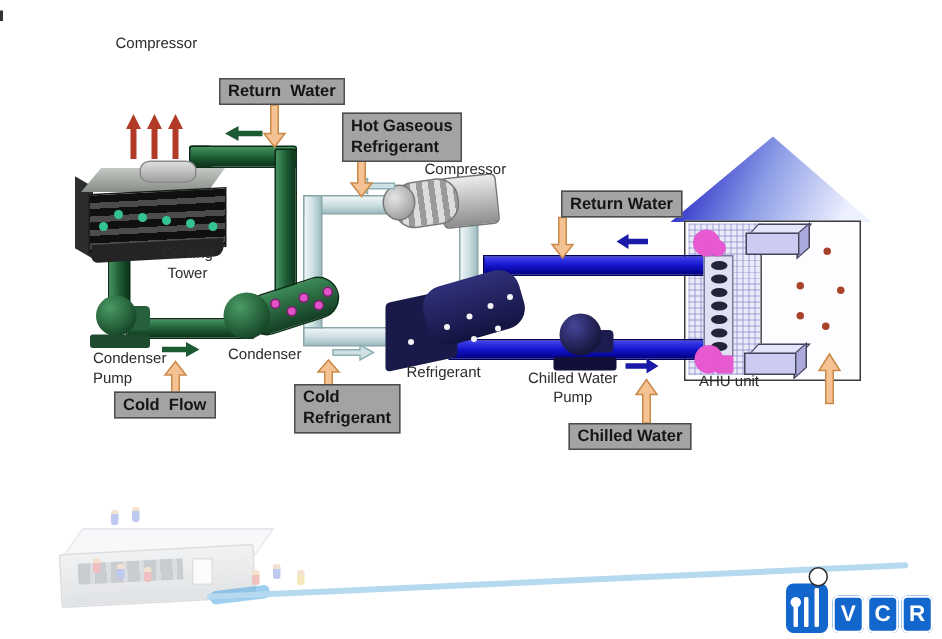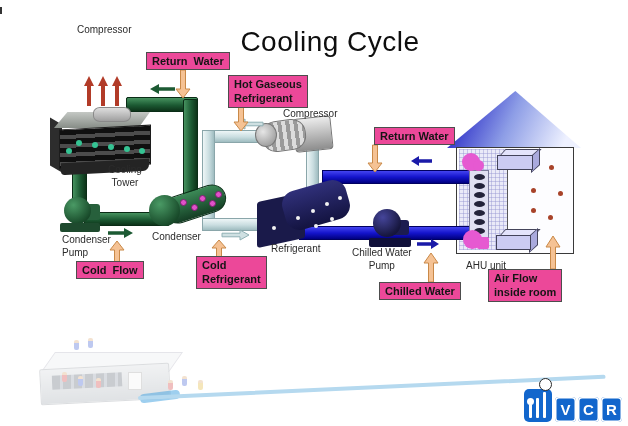--- a/index.html
+++ b/index.html
@@ -3,21 +3,21 @@
 <meta charset="utf-8">
 <style>
   html,body{margin:0;padding:0;background:#fff;}
   #slide{position:relative;width:628px;height:426px;background:#ffffff;overflow:hidden;
          font-family:"Liberation Sans",sans-serif;}
 
   
   .title{position:absolute;left:232px;top:26px;width:196px;text-align:center;
          font-size:28px;color:#0e0e0e;letter-spacing:.5px;white-space:nowrap;}
   .plain{position:absolute;font-size:10px;line-height:1.25;color:#2b2b2b;white-space:pre-wrap;}
-  .tag{position:absolute;background:#ec4899;border:1px solid #4d4d4d;padding:1px 5px;
+  .tag{position:absolute;background:#a3a3a3;border:1px solid #4d4d4d;padding:1px 5px;
        font-weight:bold;font-size:11px;line-height:1.3;color:#151515;white-space:pre-wrap;}
 
   
   .pipe{position:absolute;}
   .pale-h{background:linear-gradient(180deg,#eef6f7,#c9dde0 55%,#9fbcc0);border:1px solid #8aa6aa;}
   .pale-v{background:linear-gradient(90deg,#eef6f7,#c9dde0 55%,#9fbcc0);border:1px solid #8aa6aa;}
   .green-h{background:linear-gradient(180deg,#46925f,#1c5a33 55%,#0d3319);border:1px solid #0a2c16;border-radius:2px;}
   .green-v{background:linear-gradient(90deg,#46925f,#1c5a33 55%,#0d3319);border:1px solid #0a2c16;border-radius:2px;}
   .blue-h{background:linear-gradient(180deg,#4444f0,#1414cc 50%,#000080);border:1px solid #000060;}
   .blue-v{background:linear-gradient(90deg,#4444f0,#1414cc 50%,#000080);border:1px solid #000060;}
@@ -79,21 +79,20 @@
              box-shadow:inset 0 0 0 1.5px #ffffff;}
   .logo-icon{position:absolute;left:524px;top:389px;width:28px;height:33px;background:#1266cc;border-radius:5px;}
   .pin-bar{position:absolute;background:#fff;width:3px;border-radius:1px;}
   .pin-head{position:absolute;background:#fff;border-radius:50%;}
 </style>
 </head>
 <body>
 
 <div id="slide">
 
-  <div class="title">Cooling Cycle</div>
 
   <div class="abs" style="left:0;top:7px;width:2px;height:7px;background:#333;"></div>
 
   <div class="pipe pale-h" style="left:202px;top:130px;width:116px;height:11px;"></div>
   <div class="pipe pale-v" style="left:202px;top:130px;width:11px;height:98px;"></div>
   <div class="pipe pale-h" style="left:202px;top:218px;width:66px;height:11px;"></div>
   <div class="pipe pale-v" style="left:306px;top:138px;width:11px;height:60px;"></div>
 
   <div class="pipe green-v" style="left:126px;top:97px;width:13px;height:24px;"></div>
   <div class="pipe green-h" style="left:126px;top:97px;width:70px;height:13px;"></div>
@@ -236,32 +235,30 @@
   <div class="plain" style="left:77px;top:24px;">Compressor</div>
   <div class="plain" style="left:283px;top:108px;">Compressor</div>
   <div class="plain" style="left:108px;top:164px;text-align:center;">Cooling
 Tower</div>
   <div class="plain" style="left:62px;top:234px;">Condenser
 Pump</div>
   <div class="plain" style="left:152px;top:231px;">Condenser</div>
   <div class="plain" style="left:271px;top:243px;">Refrigerant</div>
   <div class="plain" style="left:352px;top:247px;text-align:center;">Chilled Water
 Pump</div>
-  <div class="plain" style="left:466px;top:260px;">AHU unit</div>
+  <div class="plain" style="left:466px;top:249px;">AHU unit</div>
 
   <div class="tag" style="left:146px;top:52px;">Return  Water</div>
   <div class="tag" style="left:228px;top:75px;">Hot Gaseous
 Refrigerant</div>
   <div class="tag" style="left:374px;top:127px;">Return Water</div>
   <div class="tag" style="left:76px;top:261px;">Cold  Flow</div>
   <div class="tag" style="left:196px;top:256px;">Cold
 Refrigerant</div>
   <div class="tag" style="left:379px;top:282px;">Chilled Water</div>
-  <div class="tag" style="left:488px;top:269px;">Air Flow
-inside room</div>
 
   <div class="wm" style="left:0;top:330px;width:320px;height:96px;">
     <div class="abs" style="left:48px;top:22px;width:126px;height:18px;background:#e8eaec;border:1px solid #aab;transform:skewX(-35deg);"></div>
     <div class="abs" style="left:40px;top:36px;width:128px;height:34px;background:linear-gradient(#d2d6da,#9aa2aa);border:1px solid #8a9098;border-radius:2px;transform:rotate(-3deg);"></div>
     <div class="abs" style="left:52px;top:44px;width:70px;height:14px;background:repeating-linear-gradient(90deg,#4e5866 0 8px,#8892a0 8px 11px);transform:rotate(-3deg);"></div>
     <div class="abs" style="left:128px;top:42px;width:12px;height:16px;background:#f4f4f4;border:1px solid #999;"></div>
     <div class="worker" style="left:74px;top:10px;background:linear-gradient(#d9a066 0 3px,#2b4fd0 3px);"></div>
     <div class="worker" style="left:88px;top:8px;background:linear-gradient(#d9a066 0 3px,#2b4fd0 3px);"></div>
     <div class="worker" style="left:62px;top:42px;background:linear-gradient(#d9a066 0 3px,#d03030 3px);"></div>
     <div class="worker" style="left:78px;top:46px;background:linear-gradient(#d9a066 0 3px,#2b4fd0 3px);"></div>

